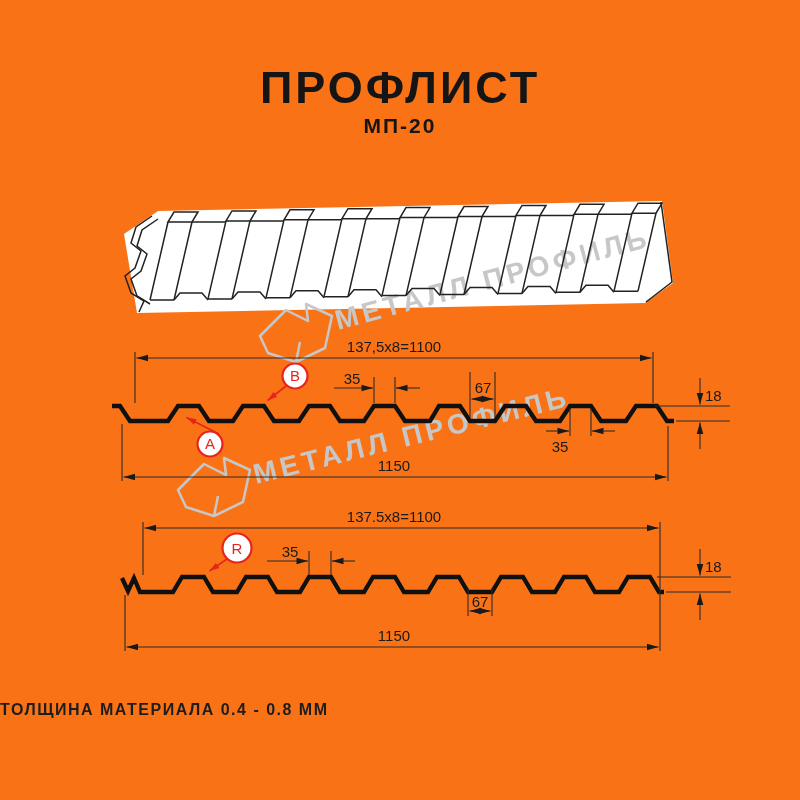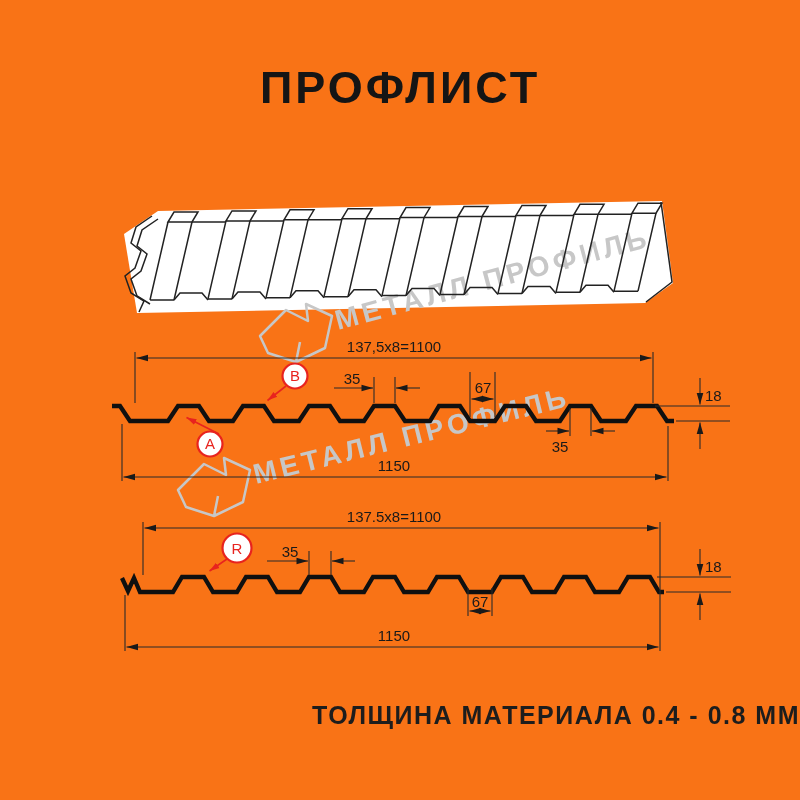--- a/index.html
+++ b/index.html
@@ -2,39 +2,40 @@
 <html><head>
 <meta charset="utf-8">
 <style>
   html,body{margin:0;padding:0;background:#fff;}
   .stage{position:relative;width:800px;height:800px;background:#f97316;overflow:hidden;
          font-family:"Liberation Sans",sans-serif;}
   .title{position:absolute;left:0;top:62px;width:800px;text-align:center;
          font-size:45px;font-weight:800;letter-spacing:3px;color:#151515;}
   .subtitle{position:absolute;left:0;top:114px;width:800px;text-align:center;
          font-size:21px;font-weight:700;letter-spacing:2px;color:#151515;}
-  .footer{position:absolute;left:0;top:701px;width:800px;text-align:right;
-         font-size:25px;font-weight:700;letter-spacing:1.5px;color:#1d1d1d;}
+  .footer{position:absolute;left:0;top:701px;width:800px;text-align:left;
+         font-size:16px;font-weight:700;letter-spacing:1.5px;color:#1d1d1d;}
   svg{position:absolute;left:0;top:0;}
   .dim{stroke:#2b2b2b;stroke-width:1.1;fill:none;}
   .dimtxt{font-size:15px;fill:#1a1a1a;}
   .wmtxt{font-size:28px;font-weight:700;letter-spacing:4px;fill:#c7c7c7;}
   .wmlogo{stroke:#c7c7c7;stroke-width:2.5;fill:none;stroke-linejoin:round;}
   .profile{stroke:#101010;stroke-width:4.3;fill:none;stroke-linejoin:miter;}
   .red{stroke-width:2.2;fill:#fff;}
   .redtxt{font-size:15px;font-weight:400;}
   .redline{stroke-width:1.6;fill:none;}
   .sheet{stroke:#222;stroke-width:1.5;fill:none;}
 </style>
 </head>
 <body>
 
 <div class="stage">
 
   <div class="title">ПРОФЛИСТ</div>
+  <div class="subtitle">МП-20</div>
 
   <svg width="800" height="800" viewBox="0 0 800 800">
     <defs>
       <marker id="ad" markerUnits="userSpaceOnUse" markerWidth="14" markerHeight="10" refX="12.5" refY="5" orient="auto">
         <path d="M1,1.7 L12.5,5 L1,8.3 Z" fill="#1a1a1a"></path>
       </marker>
       <marker id="ar" markerUnits="userSpaceOnUse" markerWidth="12" markerHeight="9" refX="10" refY="4.5" orient="auto">
         <path d="M0,1.4 L10,4.5 L0,7.6 Z" fill="#e8231e"></path>
       </marker>
       <g id="ribCore">

